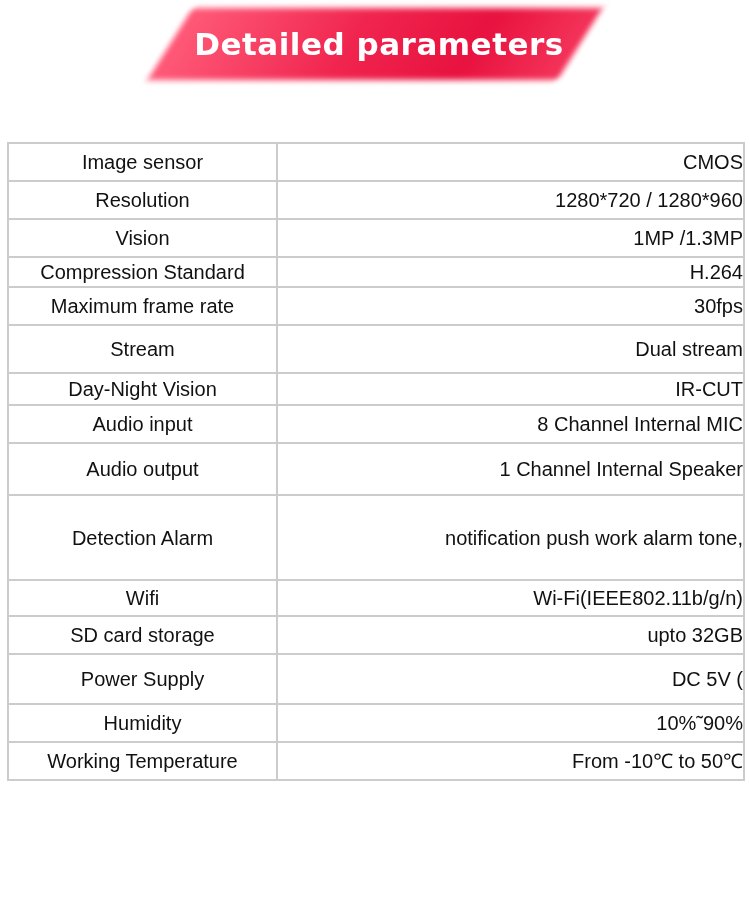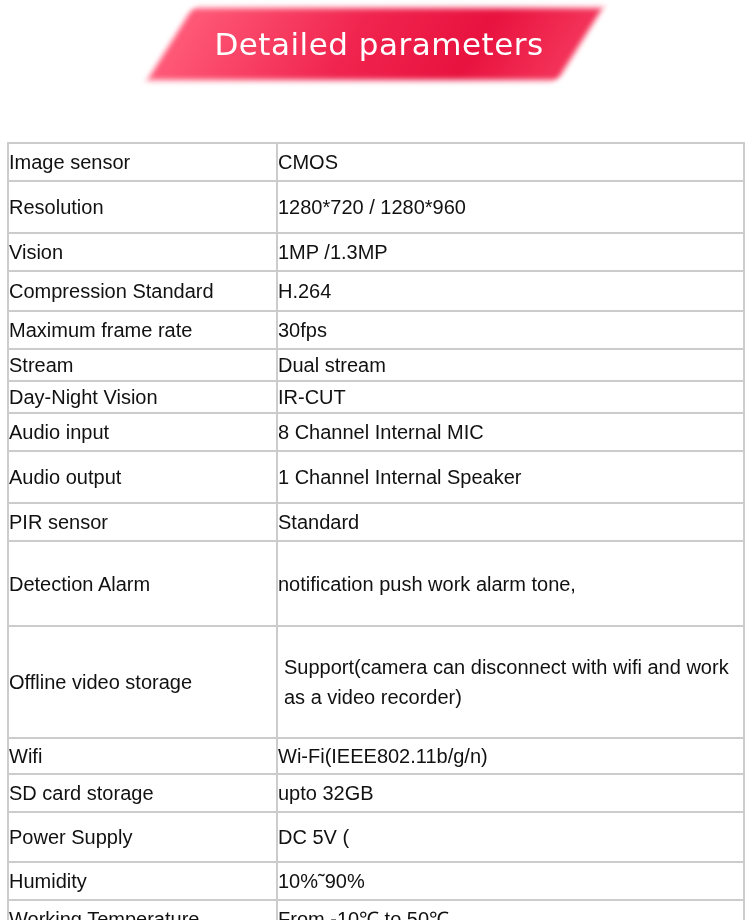--- a/index.html
+++ b/index.html
@@ -2,84 +2,76 @@
 <html><head>
 <meta charset="utf-8">
 <style>
   html, body { margin:0; padding:0; background:#ffffff; }
   body { width:750px; height:920px; position:relative; overflow:hidden; font-family:"Liberation Sans", sans-serif; color:#111; }
   .banner-wrap { position:absolute; left:170px; top:8px; width:410px; height:72px; }
   .banner { position:absolute; left:0; top:0; width:100%; height:100%;
     background:linear-gradient(90deg, #ff5a78 0%, #f0244e 45%, #e8123f 75%, #f4345a 100%);
     transform:skewX(-32deg); filter:blur(3px); border-radius:2px; }
   .banner-title { position:absolute; left:0; top:0; width:100%; height:100%; display:flex; align-items:center; justify-content:center;
-    color:#fff; font-family:"DejaVu Sans", sans-serif; font-size:31px; font-weight:normal; letter-spacing:0.5px; padding-left:8px; box-sizing:border-box; }
+    color:#fff; font-family:"DejaVu Sans", sans-serif; font-size:31px; font-weight:bold; letter-spacing:0.5px; padding-left:8px; box-sizing:border-box; }
   table.spec { position:absolute; left:7px; top:142px; width:738px; border-collapse:collapse; table-layout:fixed; }
   table.spec td { border:2px solid #cccccc; font-size:20px; line-height:24px; padding:0; vertical-align:middle; }
-  td.lbl { width:267px; padding-left:4px; text-align:left; }
-  td.val { text-align:left; }
+  td.lbl { width:267px; padding-left:4px; text-align:center; }
+  td.val { text-align:right; }
   .val-multi { display:inline-block; line-height:30px; }
 </style>
 </head>
 <body>
 
 <div class="banner-wrap">
   <div class="banner"></div>
   <div class="banner-title">Detailed parameters</div>
 </div>
 
 <table class="spec">
   <tbody id="spec-body">
     <tr style="height:38px">
         <td class="lbl">Image sensor</td>
         <td class="val">CMOS</td>
       </tr>
-    <tr style="height:52px">
+    <tr style="height:38px">
         <td class="lbl">Resolution</td>
         <td class="val">1280*720 / 1280*960</td>
       </tr>
     <tr style="height:38px">
         <td class="lbl">Vision</td>
         <td class="val">1MP /1.3MP</td>
       </tr>
-    <tr style="height:40px">
+    <tr style="height:30px">
         <td class="lbl">Compression Standard</td>
         <td class="val">H.264</td>
       </tr>
     <tr style="height:38px">
         <td class="lbl">Maximum frame rate</td>
         <td class="val">30fps</td>
       </tr>
-    <tr style="height:32px">
+    <tr style="height:48px">
         <td class="lbl">Stream</td>
         <td class="val">Dual stream</td>
       </tr>
     <tr style="height:32px">
         <td class="lbl">Day-Night Vision</td>
         <td class="val">IR-CUT</td>
       </tr>
     <tr style="height:38px">
         <td class="lbl">Audio input</td>
         <td class="val">8 Channel Internal MIC</td>
       </tr>
     <tr style="height:52px">
         <td class="lbl">Audio output</td>
         <td class="val">1 Channel Internal Speaker</td>
       </tr>
-    <tr style="height:38px">
-        <td class="lbl">PIR sensor</td>
-        <td class="val">Standard</td>
-      </tr>
     <tr style="height:85px">
         <td class="lbl">Detection Alarm</td>
         <td class="val">notification push work alarm tone,</td>
-      </tr>
-    <tr style="height:112px">
-        <td class="lbl">Offline video storage</td>
-        <td class="val" style="padding:0 6px"><span class="val-multi">Support(camera can disconnect with wifi and work as a video recorder)</span></td>
       </tr>
     <tr style="height:36px">
         <td class="lbl">Wifi</td>
         <td class="val">Wi-Fi(IEEE802.11b/g/n)</td>
       </tr>
     <tr style="height:38px">
         <td class="lbl">SD card storage</td>
         <td class="val">upto 32GB</td>
       </tr>
     <tr style="height:50px">

